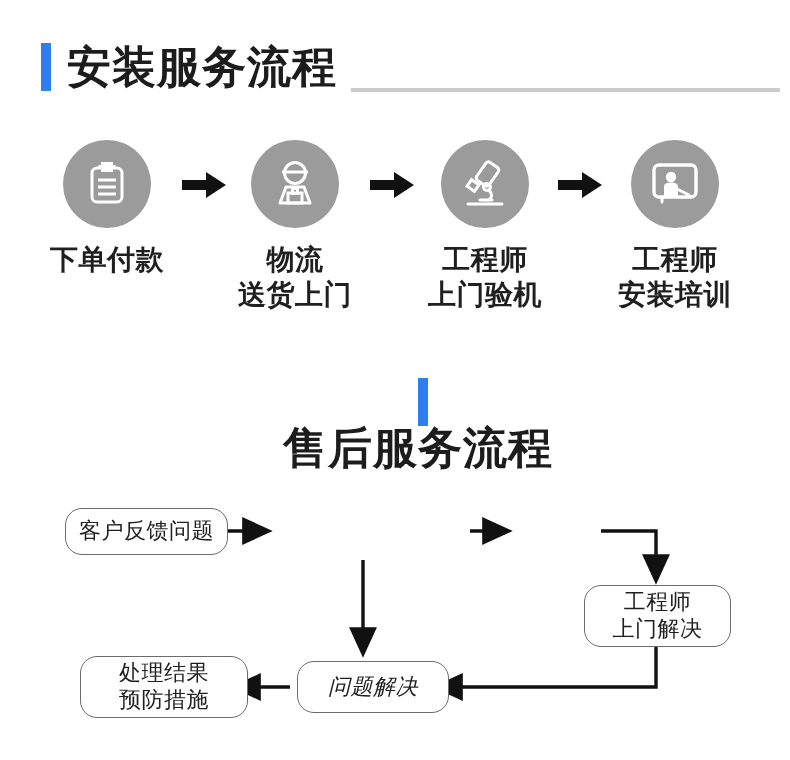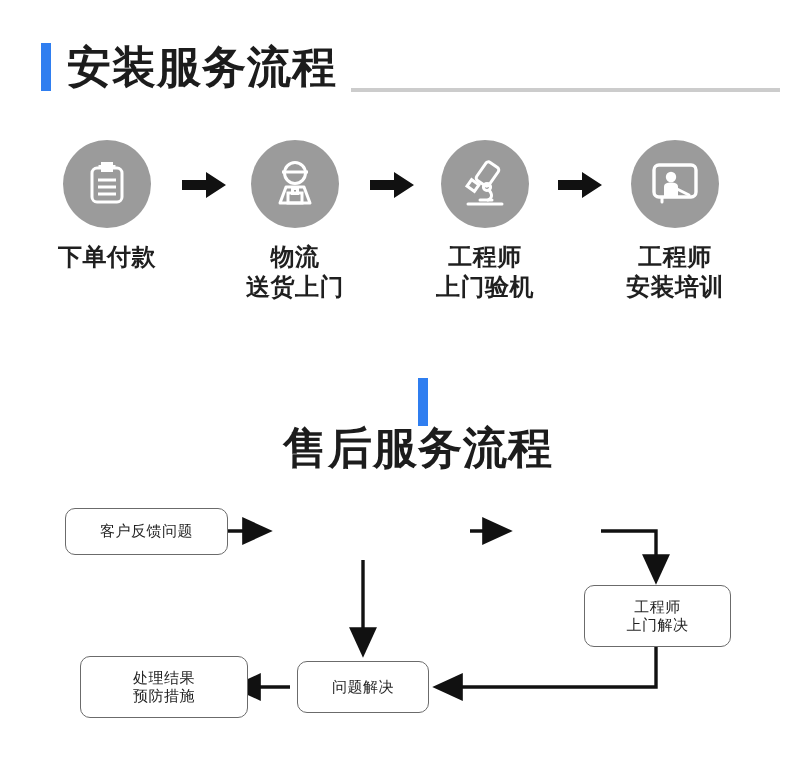--- a/index.html
+++ b/index.html
@@ -72,21 +72,21 @@
     border-radius: 50%;
     background: #9b9b9b;
     margin: 0 auto;
     display: flex;
     align-items: center;
     justify-content: center;
   }
   .step-circle svg { display: block; }
   .step-label {
     margin-top: 14px;
-    font-size: 24px;
+    font-size: 28px;
     font-weight: bold;
     line-height: 1.25;
     color: #1f1f1f;
     white-space: pre-line;
     letter-spacing: 0.5px;
   }
   .big-arrow {
     position: absolute;
     top: 30px;
     width: 46px;
@@ -97,28 +97,28 @@
   #flow {
     position: absolute;
     left: 0;
     top: 470px;
     width: 790px;
     height: 270px;
   }
   .fbox {
     position: absolute;
     border: 1.6px solid #6b6b6b;
-    border-radius: 10px;
+    border-radius: 17px;
     background: #ffffff;
     box-sizing: border-box;
     display: flex;
     align-items: center;
     justify-content: center;
     text-align: center;
-    font-size: 15px;
+    font-size: 22px;
     line-height: 1.22;
     color: #1f1f1f;
     white-space: pre-line;
     letter-spacing: 0.5px;
   }
   #flow svg.connectors {
     position: absolute;
     left: 0;
     top: 0;
     width: 790px;
@@ -249,17 +249,17 @@
     <line x1="290" y1="217" x2="235" y2="217" stroke="#111111" stroke-width="3.4" marker-end="url(#ah)"></line>
   </svg>
 
   <div class="fbox" style="left:65px;  top:38px;  width:163px; height:47px;">客户反馈问题</div>
 
 
 
   <div class="fbox" style="left:584px; top:115px; width:147px; height:62px;">工程师
 上门解决</div>
 
-  <div class="fbox" style="left:297px; top:191px; width:132px; height:52px;">问题解决</div>
+  <div class="fbox" style="left:297px; top:191px; width:152px; height:52px;font-style:italic;">问题解决</div>
 
   <div class="fbox" style="left:80px;  top:186px; width:168px; height:62px;">处理结果
 预防措施</div>
 </div>
 
 </body></html>

